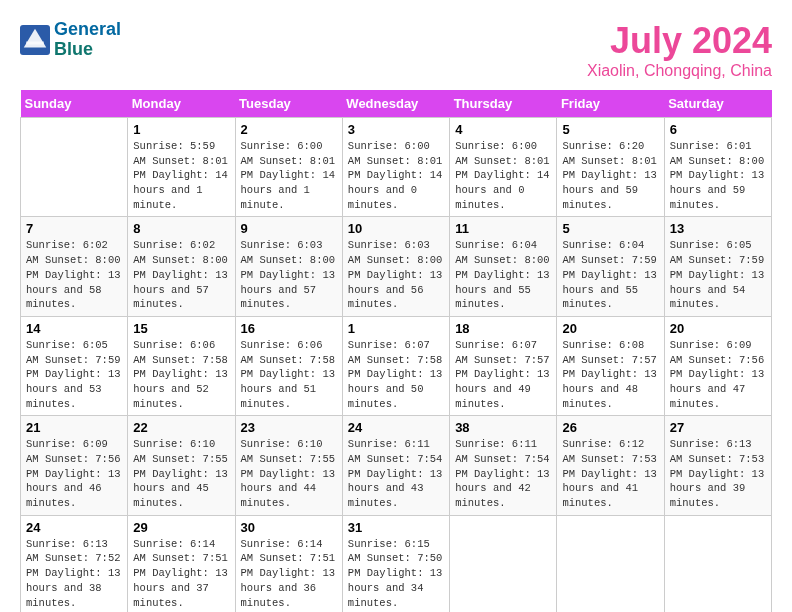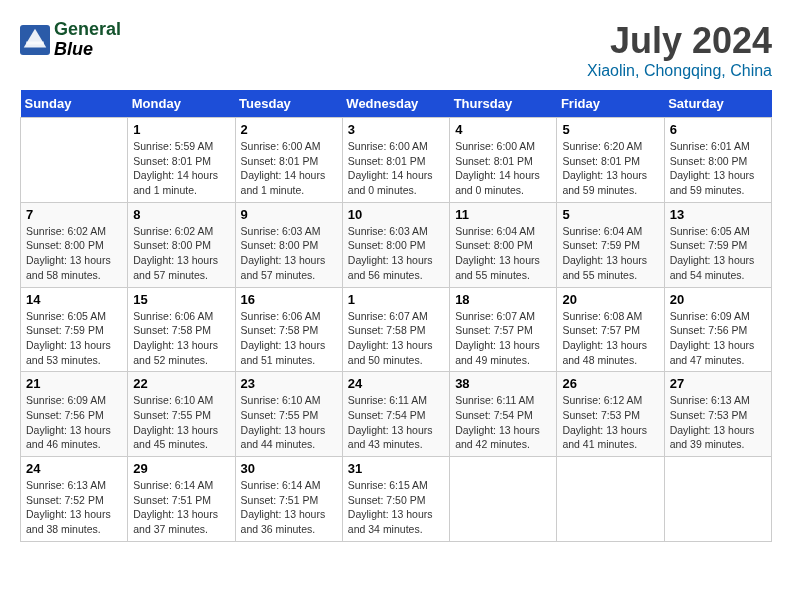--- a/index.html
+++ b/index.html
@@ -20,46 +20,46 @@
       display: flex;
       align-items: center;
     }
     .logo-text {
       display: flex;
       flex-direction: column;
       font-weight: bold;
       font-size: 18px;
       line-height: 1.1;
     }
-    .logo-text .general { color: #14532d; }
-    .logo-text .blue { color: #000000; font-style: italic; }
+    .logo-text .general { color: #0369a1; }
+    .logo-text .blue { color: #0f766e; }
     .logo-icon {
       width: 30px;
       height: 30px;
       margin-right: 4px;
     }
     .title-area {
       text-align: right;
     }
     .main-title {
       font-size: 36px;
       font-weight: bold;
-      color: #404040;
+      color: #ec4899;
     }
     .subtitle {
       font-size: 16px;
-      color: #0369a1;
+      color: #ec4899;
     }
     table {
       width: 100%;
       border-collapse: collapse;
       font-size: 11px;
     }
     thead tr th {
-      background-color: #1d4ed8;
+      background-color: #d946ef;
       color: #fff;
       padding: 6px 4px;
       text-align: left;
       font-size: 13px;
       font-weight: bold;
     }
     tbody tr td {
       border: 1px solid #ccc;
       padding: 4px 5px;
       vertical-align: top;
@@ -73,20 +73,21 @@
     .day-number {
       font-weight: bold;
       font-size: 13px;
       margin-bottom: 2px;
       display: block;
     }
     .day-info {
       font-size: 10.5px;
       color: #333;
       line-height: 1.4;
+      font-family: Liberation Mono, monospace;
     }
     .empty-cell {
       background: #fff;
     }
   </style>
 </head>
 <body>
 
 <div class="header-area">
   <div class="logo">

